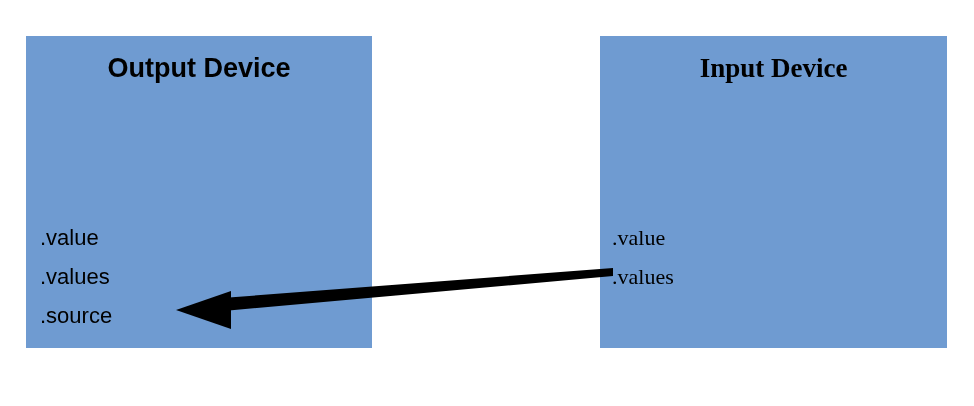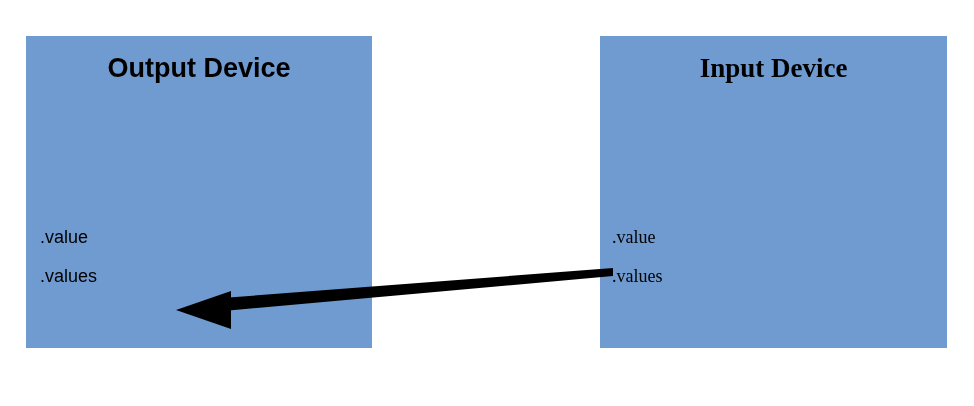--- a/index.html
+++ b/index.html
@@ -43,21 +43,21 @@
     font-size: 27px;
     font-weight: bold;
     color: #000000;
     line-height: 32px;
     letter-spacing: 0px;
     white-space: nowrap;
   }
   .property-list {
     position: absolute;
     top: 182px;
-    font-size: 18px;
+    font-size: 22px;
     font-weight: normal;
     color: #000000;
     line-height: 39px;
     white-space: nowrap;
   }
   #output-property-list {
     left: 14px;
   }
   #input-property-list {
     left: 12px;
@@ -77,20 +77,21 @@
 </head>
 <body>
 
 <div id="canvas" style="width: 974px; height: 406px; background: rgb(255, 255, 255);">
 
   <div class="device-box" id="output-device-box" style="background:#6F9BD1;">
     <div class="device-title">Output Device</div>
     <div class="property-list" id="output-property-list">
       <span class="property-item">.value</span>
       <span class="property-item">.values</span>
+      <span class="property-item">.source</span>
     </div>
   </div>
 
   <div class="device-box" id="input-device-box" style="background:#6F9BD1;font-family:Liberation Serif, serif;">
     <div class="device-title">Input Device</div>
     <div class="property-list" id="input-property-list">
       <span class="property-item">.value</span>
       <span class="property-item">.values</span>
     </div>
   </div>

